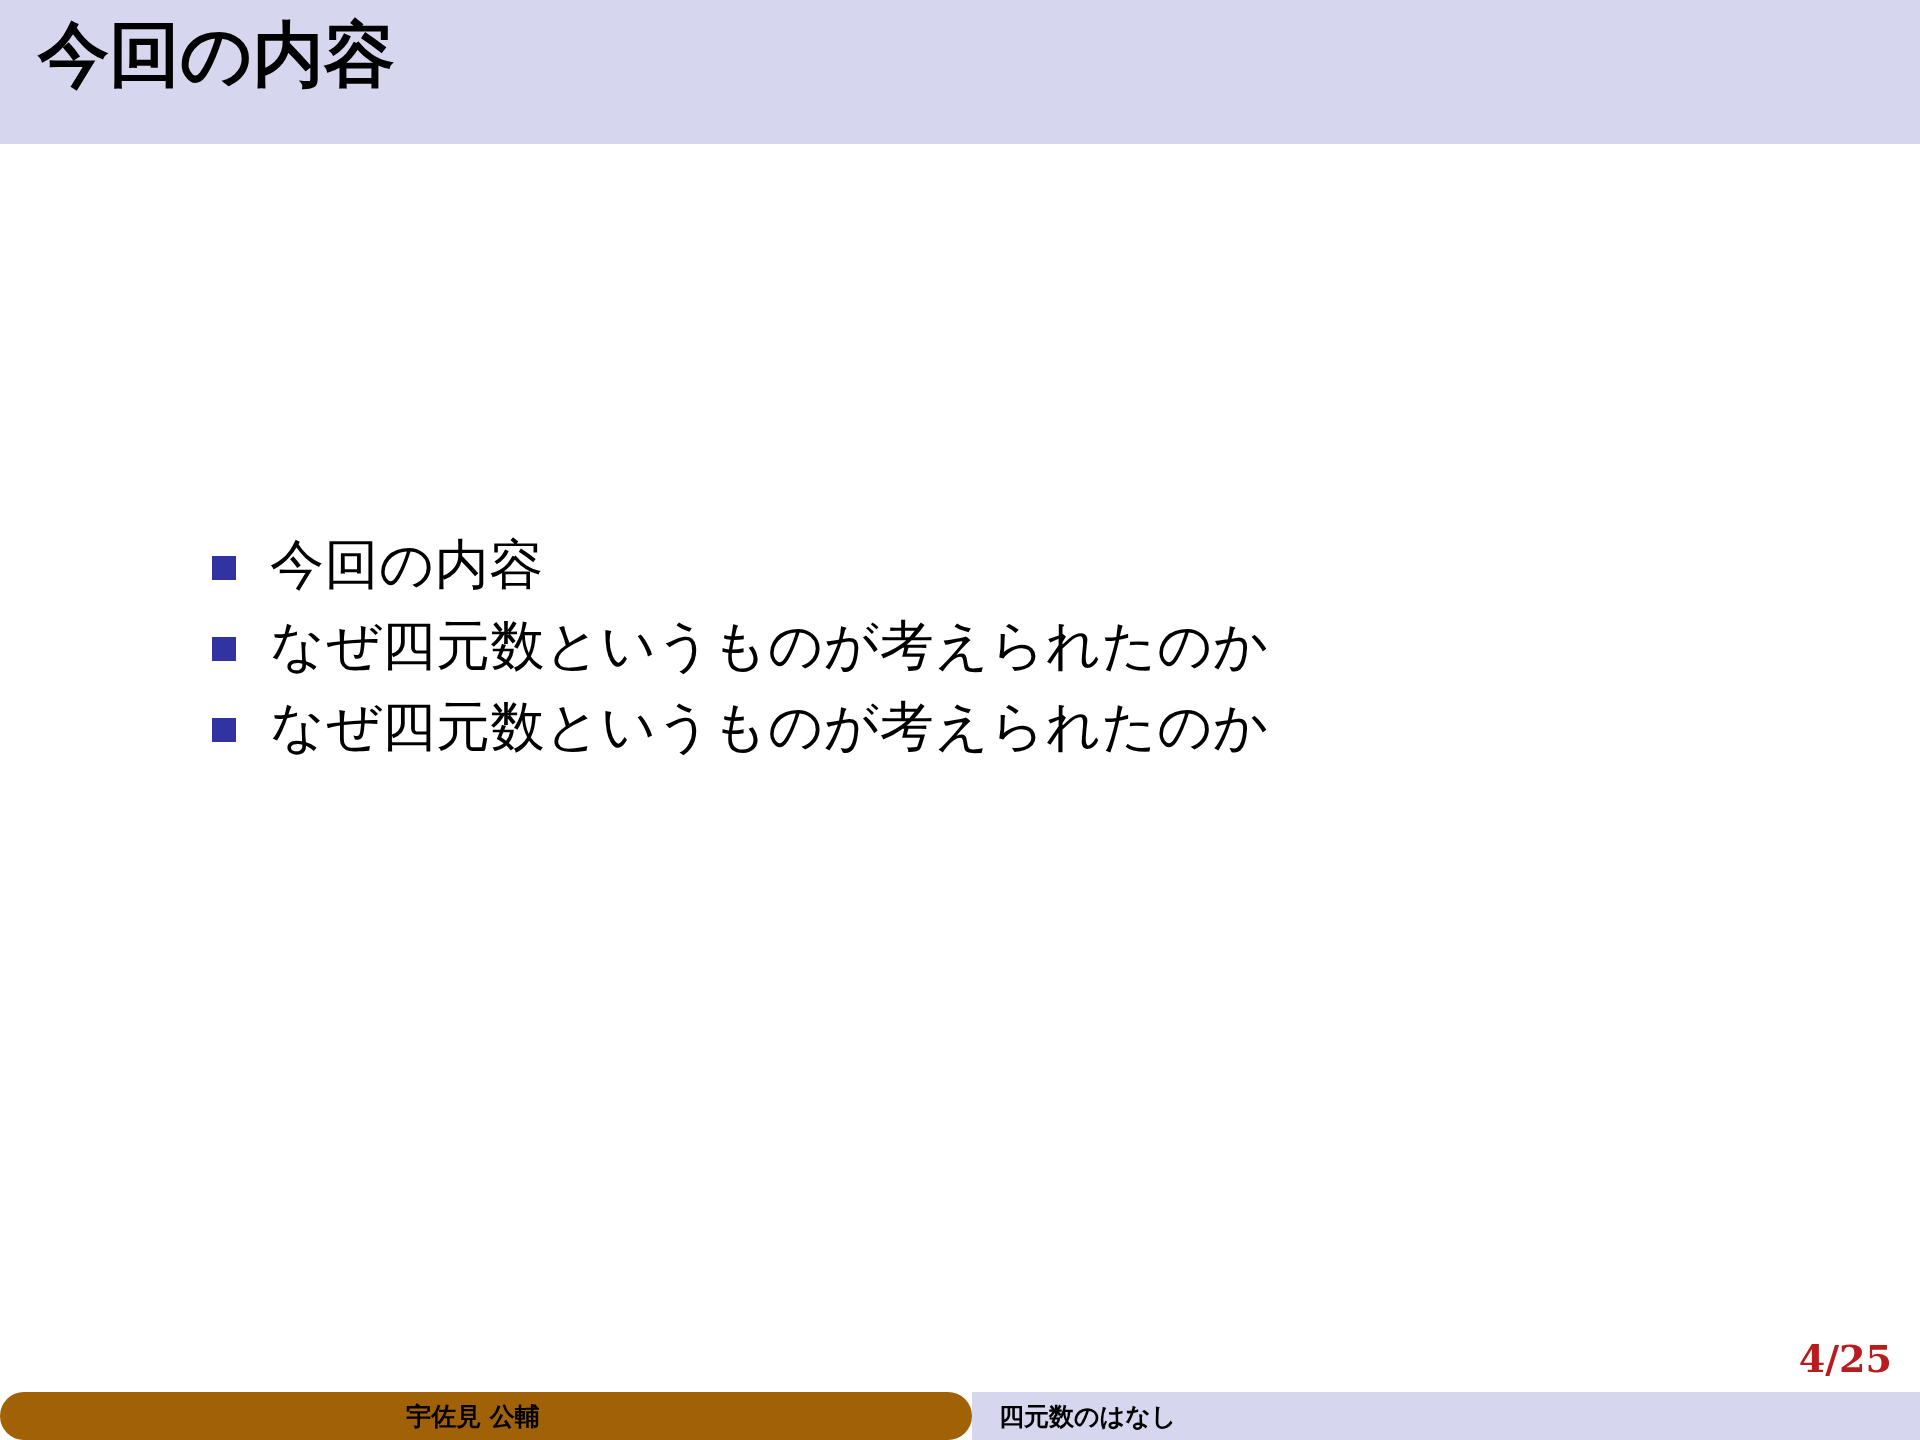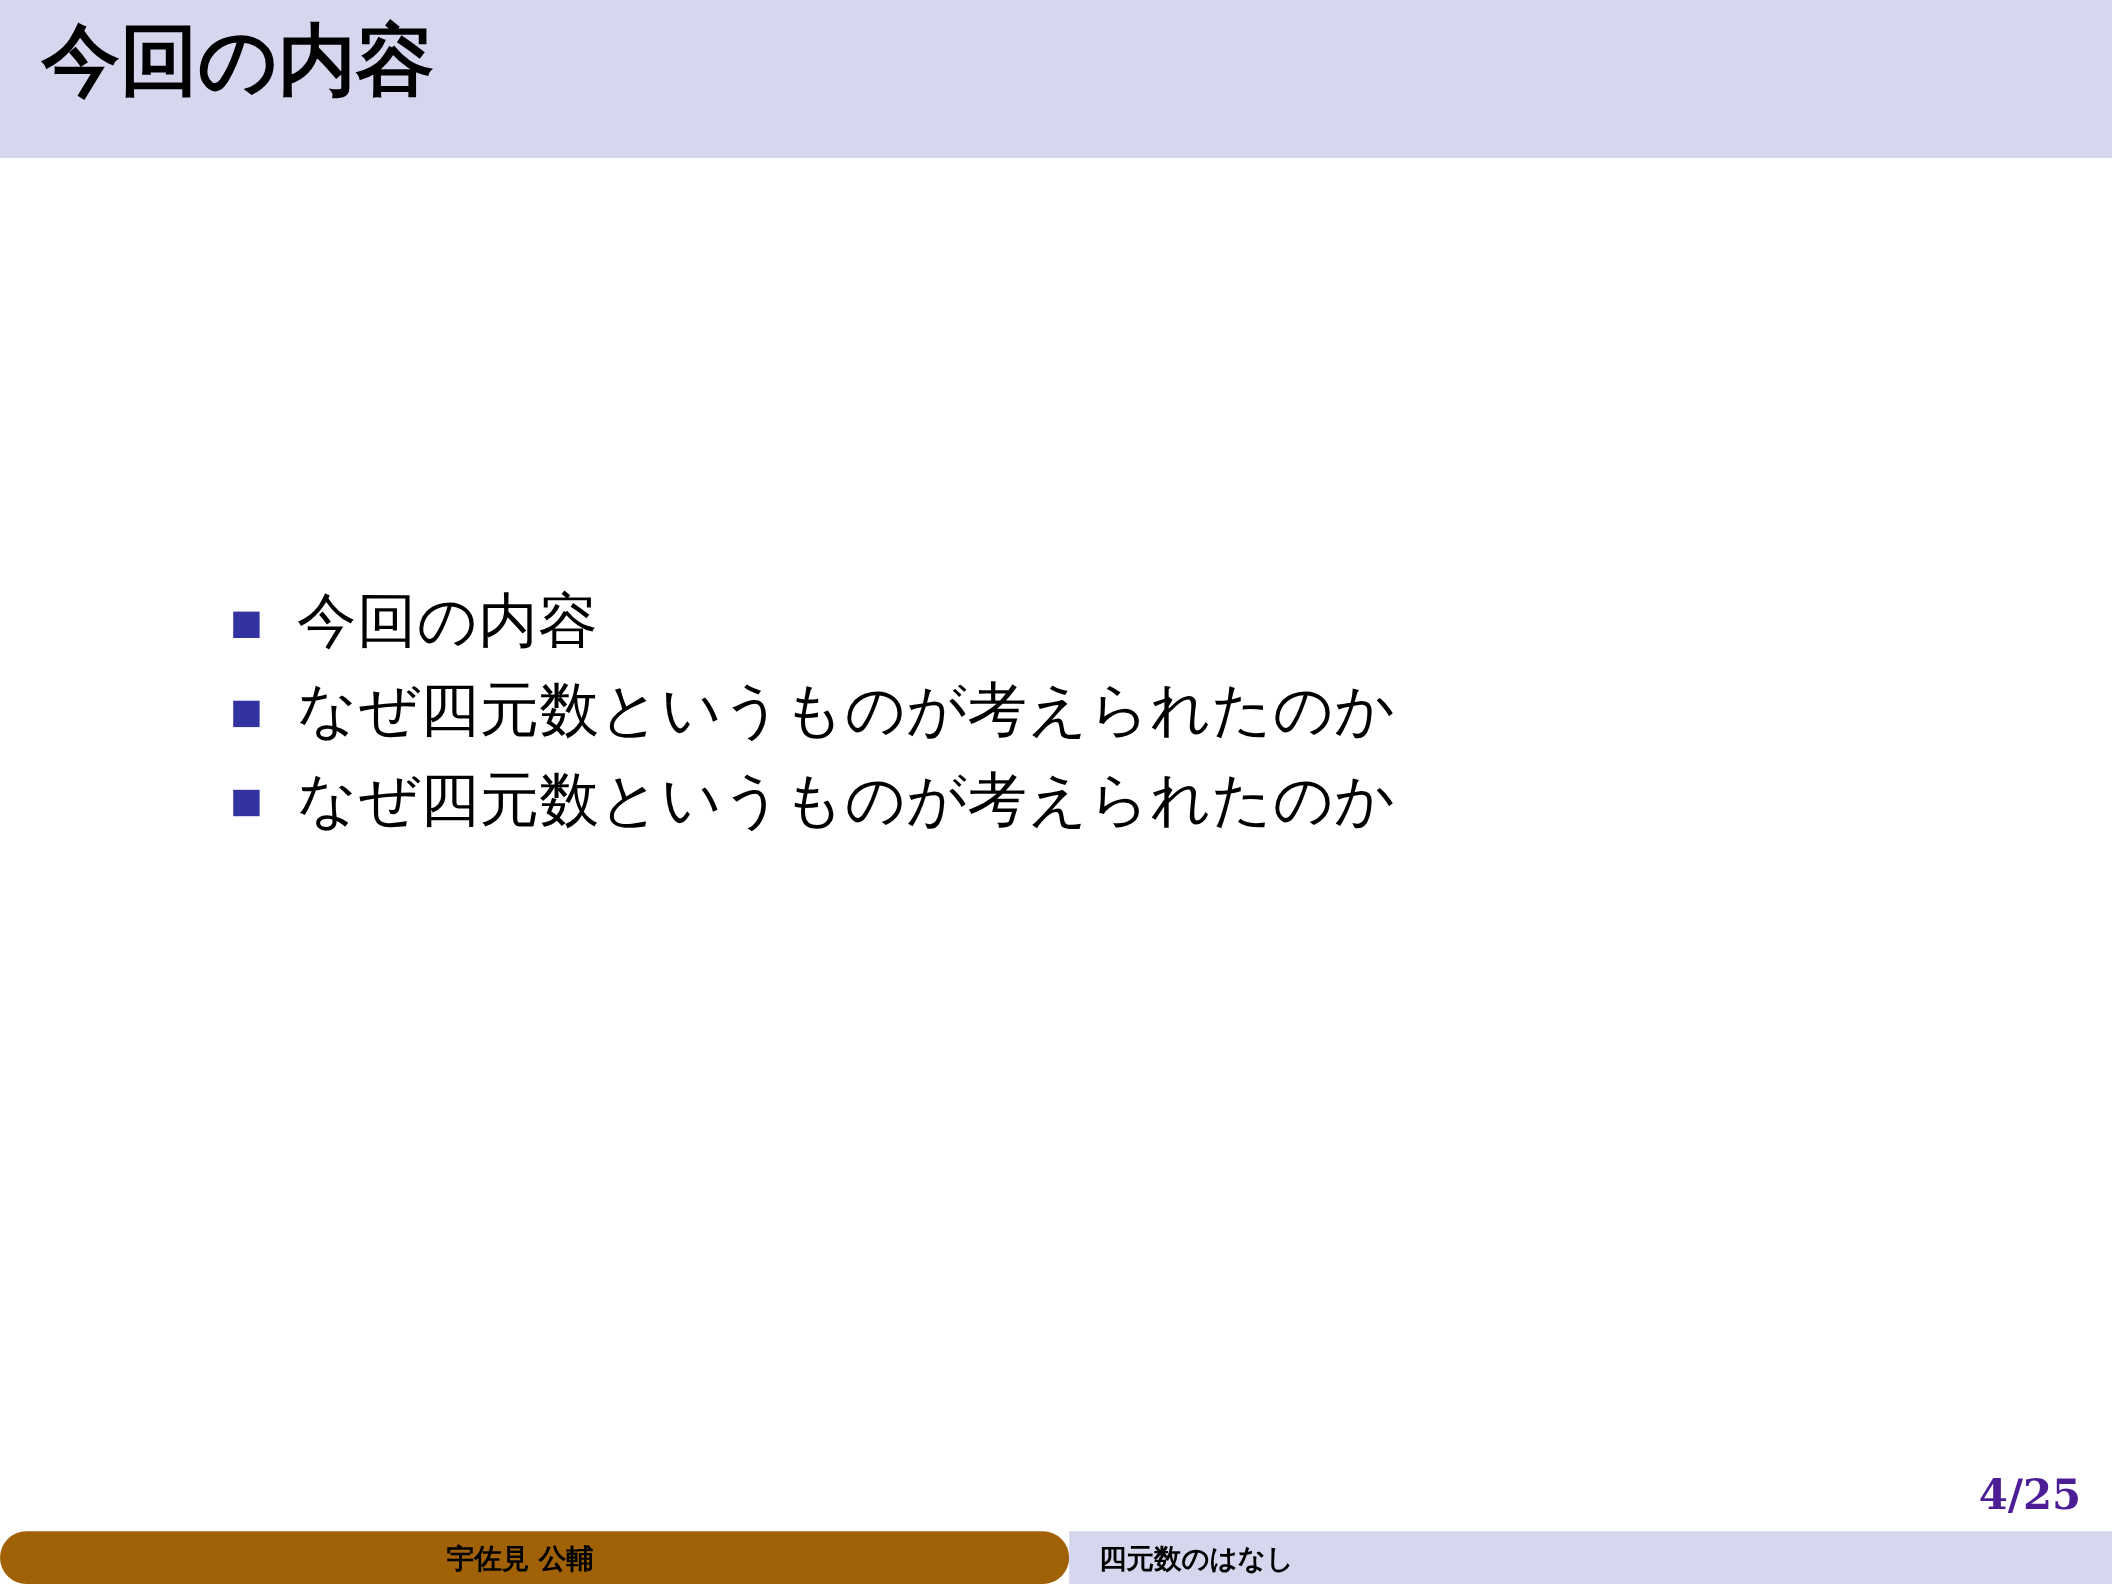--- a/index.html
+++ b/index.html
@@ -89,21 +89,21 @@
   }
 
   
   .page-number {
     position: absolute;
     right: 28px;
     top: 1336px;
     font-family: "DejaVu Serif", "Liberation Serif", serif;
     font-size: 38px;
     font-weight: bold;
-    color: #4c1d95;
+    color: #b91c1c;
     letter-spacing: 0px;
   }
 
   
   .footer {
     position: absolute;
     left: 0;
     top: 1392px;
     width: 1920px;
     height: 48px;

